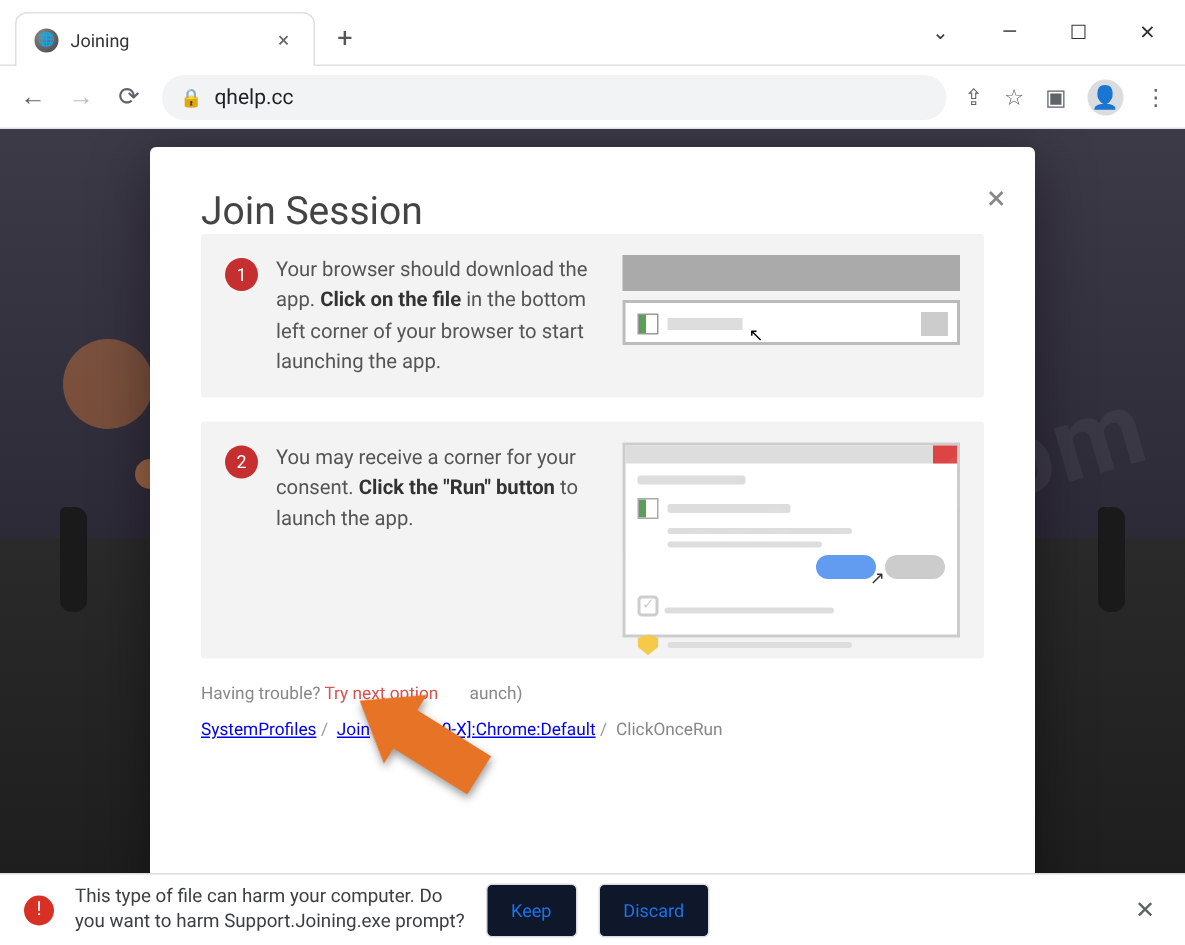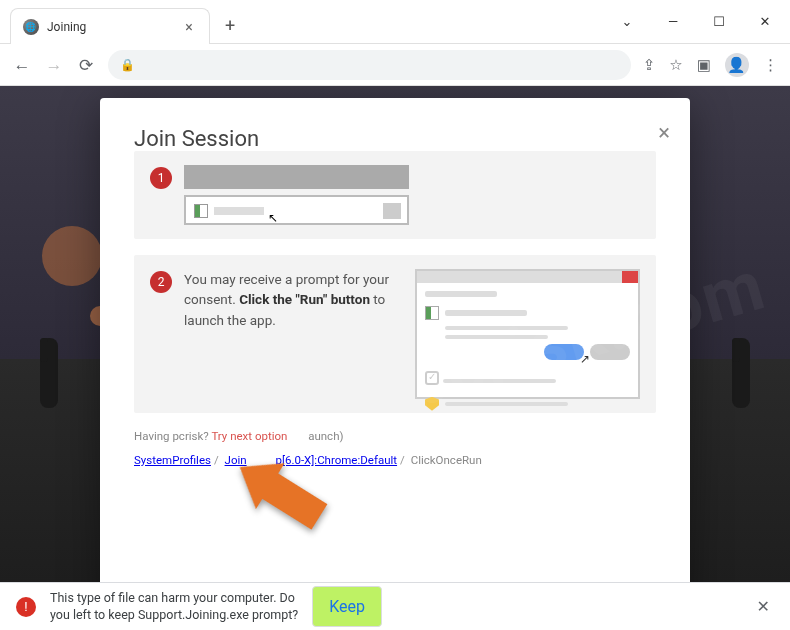--- a/index.html
+++ b/index.html
@@ -29,21 +29,21 @@
 
 .content { position: relative; height: 496px; background: linear-gradient(#3d3a48 0%, #2d2a38 55%, #2a2a2a 55%, #1e1e1e 100%); overflow: hidden; }
 .circle { position: absolute; width: 60px; height: 60px; border-radius: 50%; background: rgba(255,140,60,0.35); }
 .circle.c1 { left: 42px; top: 140px; }
 .circle.c2 { left: 90px; top: 220px; width: 20px; height: 20px; background: rgba(255,150,80,0.5); }
 .cactus { position: absolute; bottom: 35%; width: 18px; height: 70px; background: #1a1a1a; border-radius: 8px; }
 .cactus::before, .cactus::after { content: ""; position: absolute; width: 8px; height: 24px; background: #1a1a1a; border-radius: 6px; }
 .cactus.l { left: 40px; } .cactus.r { right: 40px; }
 
 .modal { position: absolute; left: 100px; right: 100px; top: 12px; bottom: -40px; background: #fff; border-radius: 4px; box-shadow: 0 8px 40px rgba(0,0,0,0.4); padding: 28px 34px; overflow: hidden; }
-.modal-title { font-size: 22px; font-weight: 400; color: #444; }
+.modal-title { font-size: 26px; font-weight: 400; color: #444; }
 .modal-close { position: absolute; right: 20px; top: 22px; font-size: 22px; color: #888; cursor: pointer; }
 .joining { font-size: 14px; color: #666; margin: 18px 0 14px; }
 
 .step { background: #f3f3f3; padding: 14px 16px; margin-bottom: 16px; display: flex; gap: 12px; border-radius: 2px; }
 .step-texts { flex: 1; }
 .badge { width: 22px; height: 22px; border-radius: 50%; background: #c62f2f; color: #fff; font-size: 12px; display: flex; align-items: center; justify-content: center; flex-shrink: 0; margin-top: 2px; }
 .step p { font-size: 13.5px; color: #555; line-height: 1.5; }
 .step b { color: #333; }
 .step .visual { flex-shrink: 0; width: 225px; }
 
@@ -76,21 +76,21 @@
 
 
 .arrow { position: absolute; left: 264px; bottom: 66px; transform: rotate(32deg); filter: drop-shadow(2px 2px 3px rgba(0,0,0,0.4)); z-index: 50; }
 .arrow-body { width: 60px; height: 30px; background: #e67326; }
 .arrow-head { position: absolute; left: -34px; top: -12px; width: 0; height: 0; border-right: 36px solid #e67326; border-top: 27px solid transparent; border-bottom: 27px solid transparent; }
 
 
 .dlbar { position: absolute; left: 0; right: 0; bottom: 0; height: 48px; background: #fff; border-top: 1px solid #dadce0; display: flex; align-items: center; padding: 0 16px; gap: 14px; }
 .dl-warn { width: 20px; height: 20px; border-radius: 50%; background: #d93025; color: #fff; font-size: 13px; display: flex; align-items: center; justify-content: center; flex-shrink: 0; }
 .dl-text { font-size: 12.5px; color: #3c4043; line-height: 1.35; }
-.dl-btn { border: 1px solid #dadce0; background: #bef264; color: #1a73e8; padding: 10px 16px; font-size: 16px; border-radius: 4px; cursor: pointer; }
+.dl-btn { border: 1px solid #dadce0; background: #0f172a; color: #1a73e8; padding: 10px 16px; font-size: 12px; border-radius: 4px; cursor: pointer; }
 .dl-right { margin-left: auto; display: flex; align-items: center; gap: 10px; }
 .dl-close { color: #5f6368; cursor: pointer; font-size: 16px; padding: 4px; }
 
 
 .wm { position: absolute; right: 20px; top: 50%; transform: translateY(-50%) rotate(-16deg); font-size: 70px; font-weight: 700; color: rgba(255,255,255,0.05); letter-spacing: 2px; pointer-events: none; z-index: 40; }
 </style>
 </head>
 <body>
 
 <div class="titlebar">
@@ -107,20 +107,21 @@
     <span>✕</span>
   </div>
 </div>
 
 <div class="addrbar">
   <span class="navbtn">←</span>
   <span class="navbtn disabled">→</span>
   <span class="navbtn">⟳</span>
   <div class="omnibox">
     <span class="lock">🔒</span>
+    <input class="url" value="qhelp.cc" style="">
   </div>
   <div class="addr-icons">
     <span>⇪</span>
     <span>☆</span>
     <span>▣</span>
     <span class="avatar">👤</span>
     <span>⋮</span>
   </div>
 </div>
 
@@ -129,56 +130,61 @@
   <div class="circle c2"></div>
   <div class="cactus l"></div>
   <div class="cactus r"></div>
 
   <div class="modal">
     <div class="modal-close">×</div>
     <div class="modal-title">Join Session</div>
 
     <div class="step">
       <div class="badge">1</div>
+      <div class="step-texts">
+        <p>
+          <span>Your browser should download the app. </span><b>Click on the file</b><span> in the bottom left corner of your browser to start launching the app.</span>
+        </p>
+      </div>
       <div class="visual">
         <div class="vbar1"></div>
         <div class="vbox1">
             <span class="chip"></span>
             <span class="chipbar"></span>
             <span class="cursor">↖</span>
           </div>
       </div>
     </div>
 
     <div class="step">
       <div class="badge">2</div>
       <div class="step-texts">
         <p>
-          <span>You may receive a prompt for your consent. </span><b>Click the "Run" button</b><span> to launch the app.</span>
+          <span>You may receive a corner for your consent. </span><b>Click the "Run" button</b><span> to launch the app.</span>
         </p>
       </div>
       <div class="visual">
         <div class="vwin">
           <div class="topbar"></div>
             <div class="xr"></div>
           <div class="lines">
             <div class="ln" style="width:35%"></div>
             <div><span class="ic"></span><span class="ln" style="display:inline-block;width:40%;vertical-align:middle"></span></div>
             <div class="ln" style="width:60%; margin-left:20px; height:4px"></div>
             <div class="ln" style="width:50%; margin-left:20px; height:4px"></div>
             <div class="btns"><span class="pill blue"></span><span class="pill"></span></div>
             <div style="margin-top:6px"><span class="chk"></span> <span class="ln" style="display:inline-block;width:55%;vertical-align:middle;height:4px"></span></div>
             <div style="margin-top:4px"><span class="shield"></span><span class="ln" style="display:inline-block;width:60%;vertical-align:middle;height:4px"></span></div>
           </div>
         </div>
       </div>
     </div>
 
     <div class="trouble">
-      <span>Having pcrisk? </span><a href="#">Try next option</a><span style="visibility:hidden">____</span><span>aunch)</span>
+      <span>Having trouble? </span><a href="#">Try next option</a><span style="visibility:hidden">____</span><span>aunch)</span>
     </div>
     <div class="crumbs">
       <a href="#">SystemProfiles</a><span class="sep">/</span>
       <a href="#">Join</a><span style="visibility:hidden">_____</span>
       <a href="#">p[6.0-X]:Chrome:Default</a><span class="sep">/</span>
       <span class="last">ClickOnceRun</span>
     </div>
   </div>
 
   <div class="wm">pcrisk.com</div>
@@ -186,19 +192,20 @@
   <div class="arrow">
     <div class="arrow-head"></div>
       <div class="arrow-body"></div>
   </div>
 </div>
 
 <div class="dlbar">
   <div class="dl-warn">!</div>
   <div class="dl-text">
     <span>This type of file can harm your computer. Do</span><br>
-    <span>you left to keep </span><span>Support.Joining.exe</span><span> prompt?</span>
+    <span>you want to harm </span><span>Support.Joining.exe</span><span> prompt?</span>
   </div>
   <button class="dl-btn">Keep</button>
+  <button class="dl-btn">Discard</button>
   <div class="dl-right">
     <span class="dl-close">✕</span>
   </div>
 </div>
 
 </body></html>

